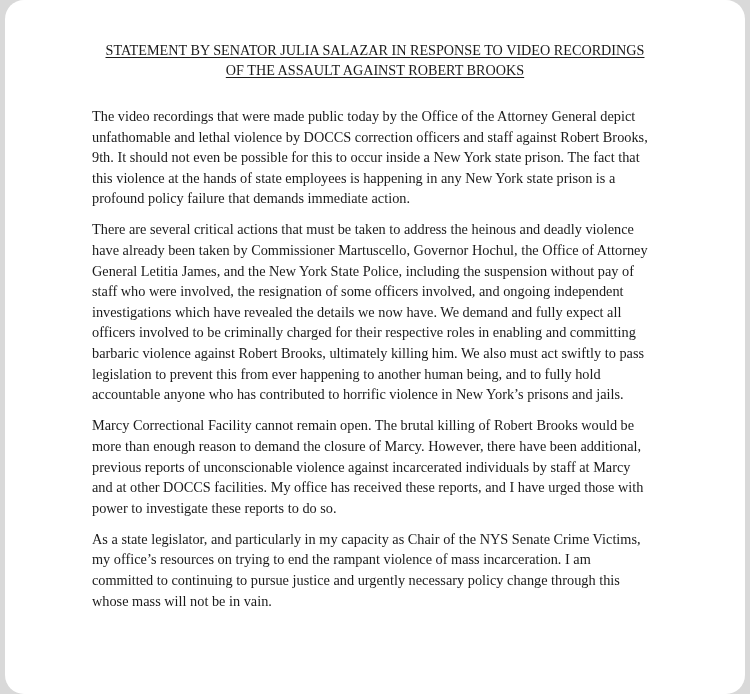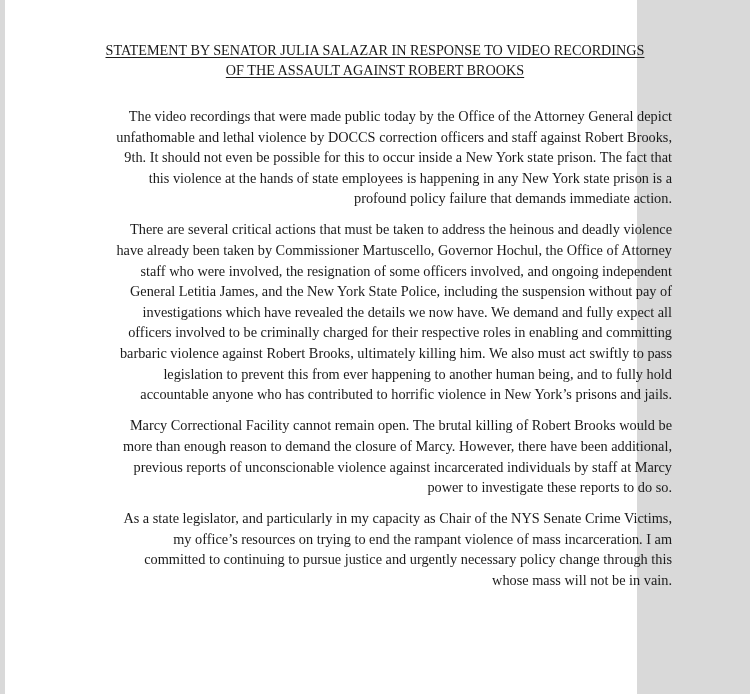--- a/index.html
+++ b/index.html
@@ -10,23 +10,24 @@
       width: 750px;
       height: 694px;
       background: #d9d9d9;
       overflow: hidden;
       position: relative;
     }
     .page {
       position: absolute;
       left: 5px;
       top: 0;
-      width: 632px;
+      width: 740px;
       height: 694px;
       background: #ffffff;
+      border-radius: 19px;
     }
     .title {
       position: absolute;
       left: 0;
       top: 40px;
       width: 740px;
       text-align: center;
       font-family: "Liberation Serif", serif;
       font-size: 14.2px;
       line-height: 20px;
@@ -46,21 +47,20 @@
       font-size: 14.3px;
       line-height: 20.6px;
       color: #1a1a1a;
     }
     .para {
       margin: 0 0 10.5px 0;
       white-space: nowrap;
     }
     .line {
       display: block;
-      text-align: right;
     }
   </style>
 </head>
 <body>
 
 <div class="page">
   <div class="title">
     <span>STATEMENT BY SENATOR JULIA SALAZAR IN RESPONSE TO VIDEO RECORDINGS</span><br>
     <span>OF THE ASSAULT AGAINST ROBERT BROOKS</span>
   </div>
@@ -69,32 +69,33 @@
     <p class="para">
       <span class="line">The video recordings that were made public today by the Office of the Attorney General depict</span>
       <span class="line">unfathomable and lethal violence by DOCCS correction officers and staff against Robert Brooks,</span>
       <span class="line">9th. It should not even be possible for this to occur inside a New York state prison. The fact that</span>
       <span class="line">this violence at the hands of state employees is happening in any New York state prison is a</span>
       <span class="line">profound policy failure that demands immediate action.</span>
     </p>
     <p class="para">
       <span class="line">There are several critical actions that must be taken to address the heinous and deadly violence</span>
       <span class="line">have already been taken by Commissioner Martuscello, Governor Hochul, the Office of Attorney</span>
+      <span class="line">General Letitia James, and the New York State Police, including the suspension without pay of</span>
       <span class="line">staff who were involved, the resignation of some officers involved, and ongoing independent</span>
-      <span class="line">General Letitia James, and the New York State Police, including the suspension without pay of</span>
       <span class="line">investigations which have revealed the details we now have. We demand and fully expect all</span>
       <span class="line">officers involved to be criminally charged for their respective roles in enabling and committing</span>
       <span class="line">barbaric violence against Robert Brooks, ultimately killing him. We also must act swiftly to pass</span>
       <span class="line">legislation to prevent this from ever happening to another human being, and to fully hold</span>
       <span class="line">accountable anyone who has contributed to horrific violence in New York’s prisons and jails.</span>
     </p>
     <p class="para">
       <span class="line">Marcy Correctional Facility cannot remain open. The brutal killing of Robert Brooks would be</span>
       <span class="line">more than enough reason to demand the closure of Marcy. However, there have been additional,</span>
       <span class="line">previous reports of unconscionable violence against incarcerated individuals by staff at Marcy</span>
+      <span class="line">and at other DOCCS facilities. My office has received these reports, and I have urged those with</span>
       <span class="line">power to investigate these reports to do so.</span>
     </p>
     <p class="para">
       <span class="line">As a state legislator, and particularly in my capacity as Chair of the NYS Senate Crime Victims,</span>
       <span class="line">my office’s resources on trying to end the rampant violence of mass incarceration. I am</span>
       <span class="line">committed to continuing to pursue justice and urgently necessary policy change through this</span>
       <span class="line">whose mass will not be in vain.</span>
     </p>
   </div>
 </div>

